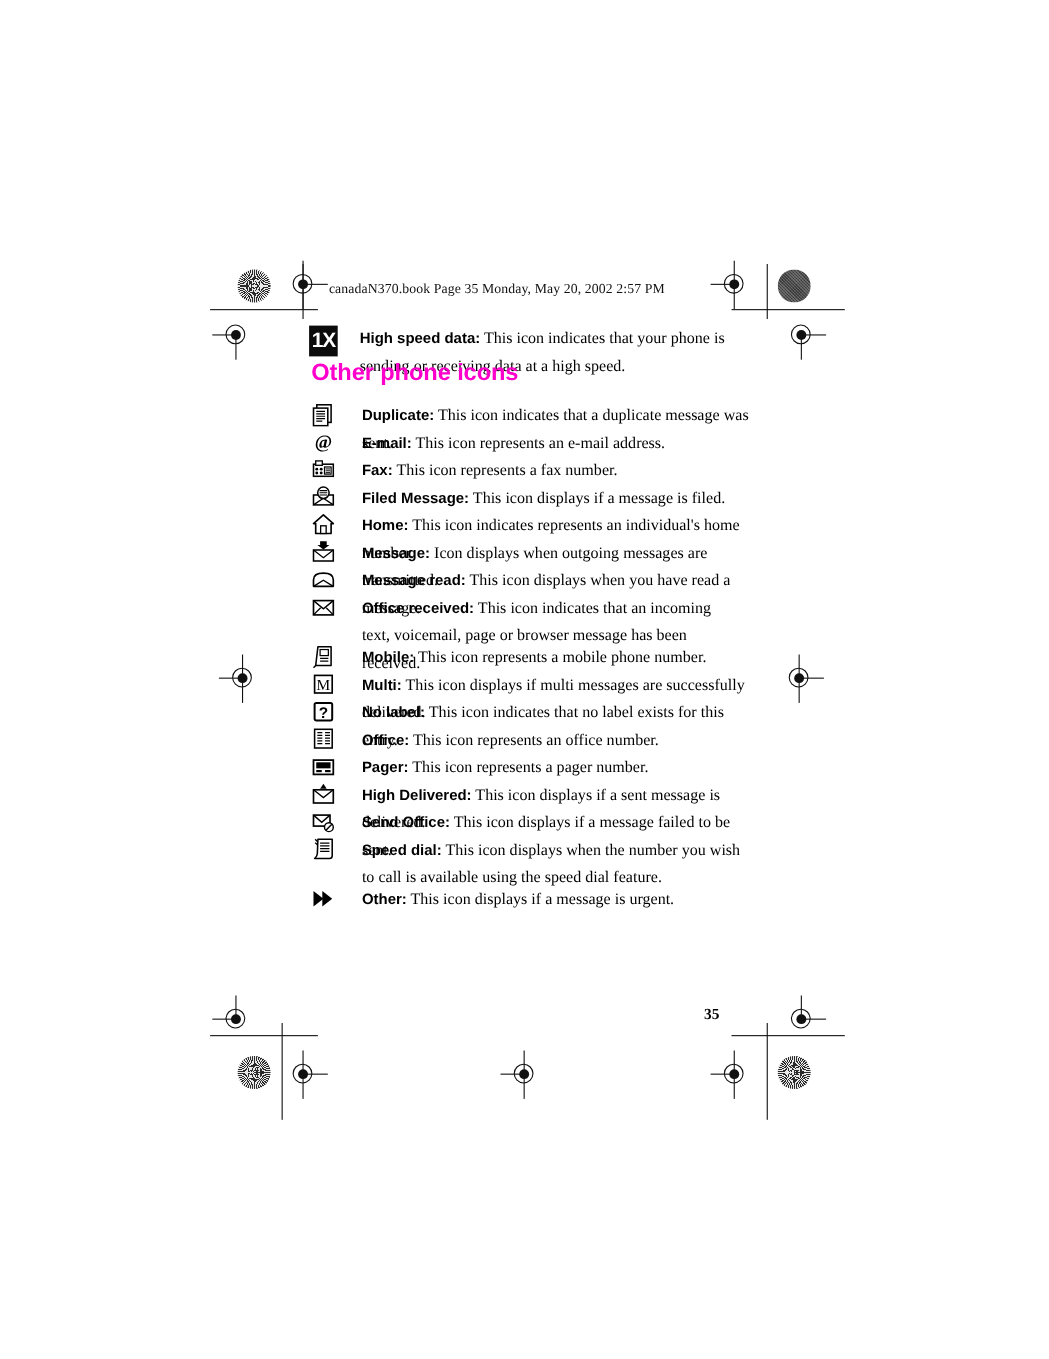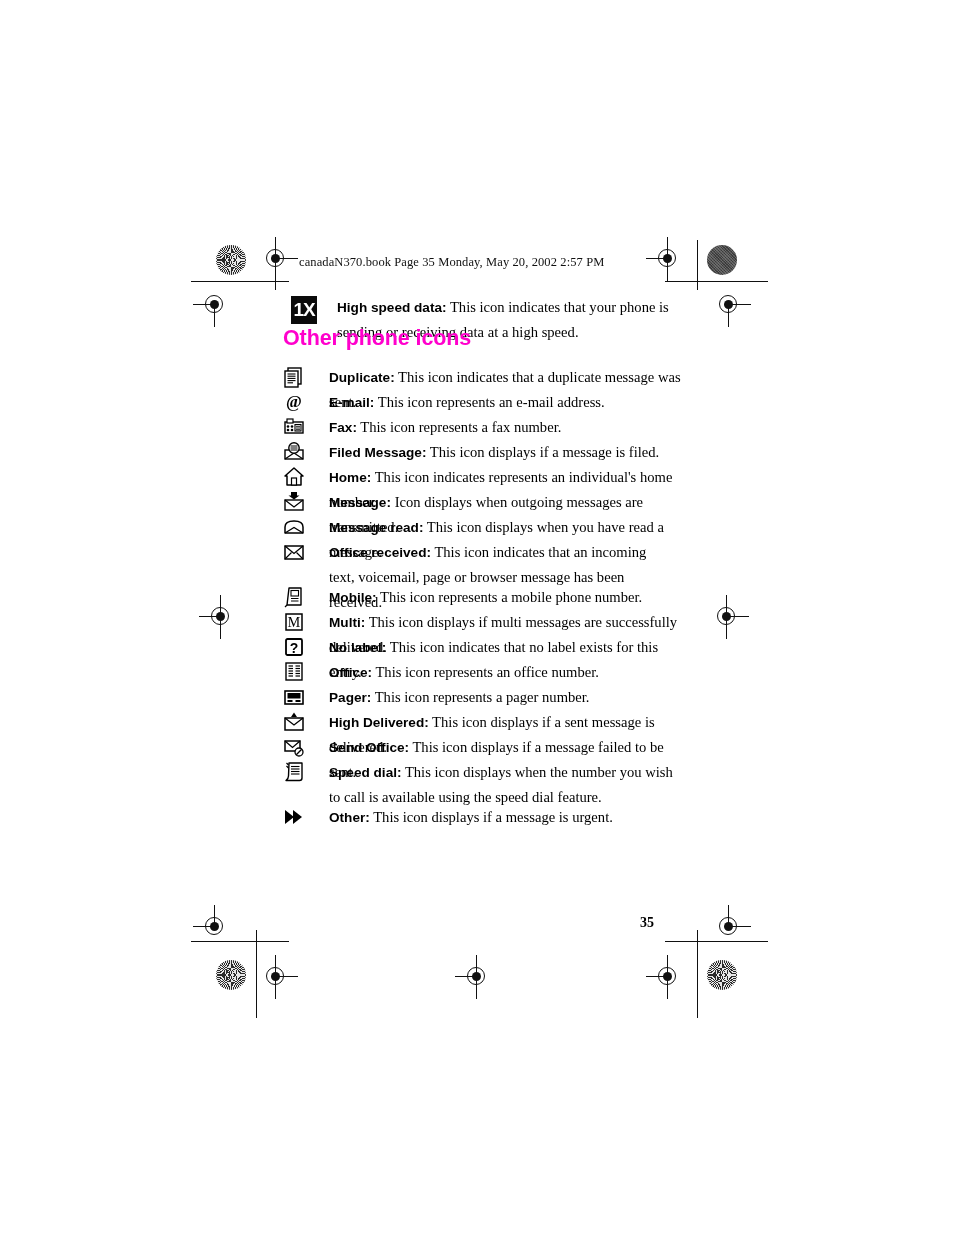--- a/index.html
+++ b/index.html
@@ -247,21 +247,21 @@
   <div class="trim-line" style="left:665px; top:941px; width:103px; height:1.4px;"></div>
 
   <div class="trim-line" style="left:275px; top:240px; width:1.4px; height:50px;"></div>
   <div class="trim-line" style="left:697px; top:240px; width:1.4px; height:50px;"></div>
   <div class="trim-line" style="left:256px; top:930px; width:1.4px; height:88px;"></div>
   <div class="trim-line" style="left:697px; top:930px; width:1.4px; height:88px;"></div>
 </div>
 
 <div class="file-info">canadaN370.book  Page 35  Monday, May 20, 2002  2:57 PM</div>
 
-<div class="entry" style="left:291px; top:295px; width:390px;">
+<div class="entry" style="left:281px; top:295px; width:390px;">
   <div class="icon-cell">
     <div class="icon-1x">1X</div>
   </div>
   <div class="text-cell">
     <b>High speed data:</b>
     <span>This icon indicates that your phone is sending or receiving data at a high speed.</span>
   </div>
 </div>
 
 <div class="section-heading" style="color: rgb(255, 0, 204);">Other phone icons</div>

